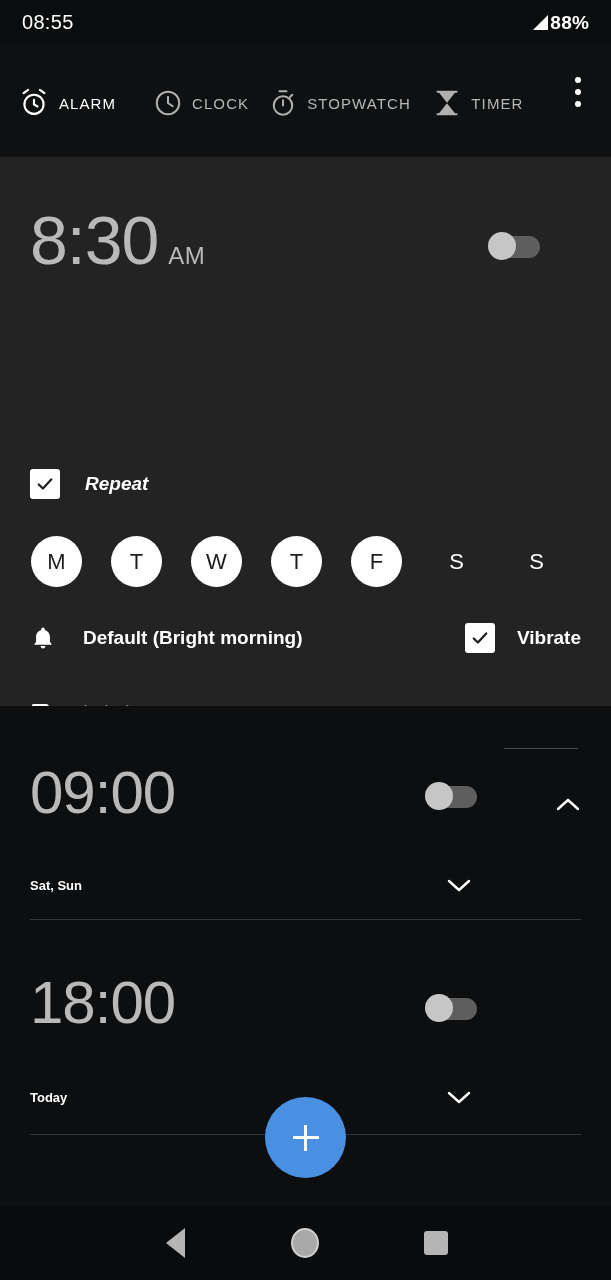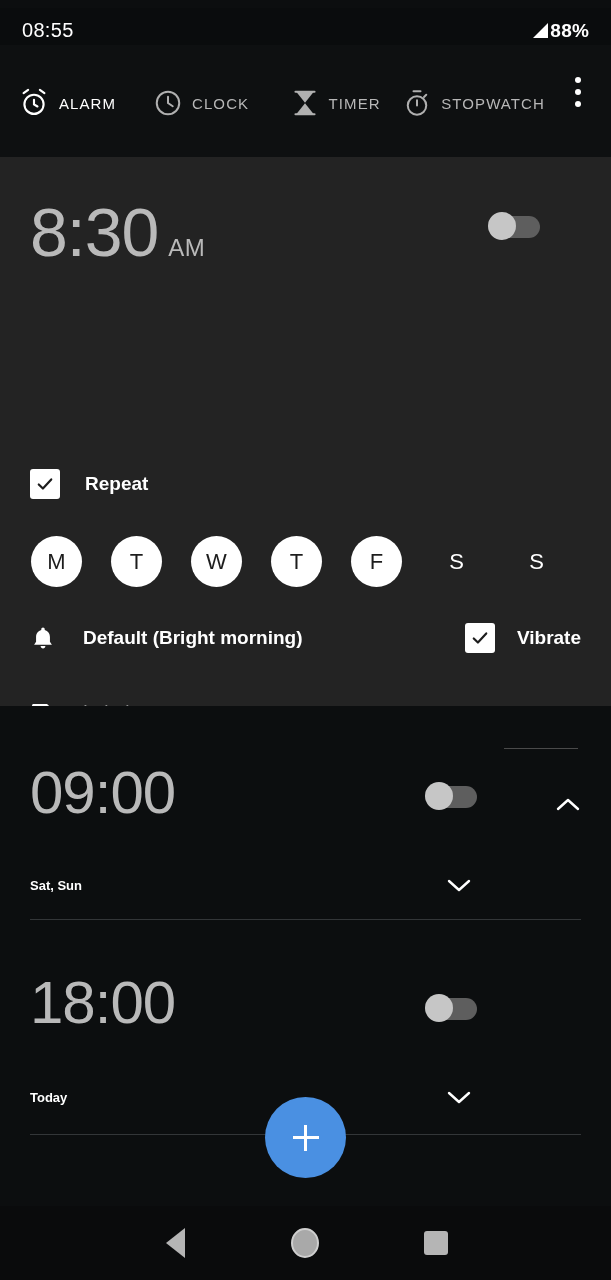--- a/index.html
+++ b/index.html
@@ -10,21 +10,20 @@
     overflow:hidden;
   }
   #screen { position:relative; width:611px; height:1280px; background:#0c0e0f; }
 
   
   .statusbar{
     position:absolute; top:0; left:0; width:611px; height:45px;
     background:#0a0c0d; color:#ffffff;
     display:flex; align-items:center; justify-content:space-between;
     padding:0 22px;
-    margin-top:8px;
   }
   .status-clock{ font-size:20px; font-weight:400; letter-spacing:.3px; }
   .status-right{ display:flex; align-items:center; }
   .signal-tri{ width:20px; height:18px; position:relative; }
   .signal-tri svg{ display:block; }
   .battery-pct{ font-size:19px; font-weight:700; letter-spacing:.2px; }
 
   
   .tabbar{
     position:absolute; top:45px; left:0; width:611px; height:112px;
@@ -49,21 +48,21 @@
   }
   .overflow .dot{ width:6px; height:6px; border-radius:50%; background:#ffffff; }
 
   
   .card-expanded{
     position:absolute; top:157px; left:0; width:611px; height:549px;
     background:#232323;
   }
   .timerow{
     position:absolute; top:35px; left:0; width:570px; height:80px;
-    display:flex; align-items:center; justify-content:space-between;
+    display:flex; align-items:flex-end; justify-content:space-between;
     padding:0 30px 0 30px;
   }
   .bigtime{
     display:flex; align-items:baseline; gap:10px;
     color:#b9b9b9;
   }
   .bigtime .hhmm{ font-size:68px; font-weight:300; line-height:.92; letter-spacing:-1px; }
   .bigtime .ampm{ font-size:24px; font-weight:400; letter-spacing:.4px; }
 
   .switch{ width:52px; height:28px; position:relative; margin-bottom:12px; }
@@ -71,21 +70,21 @@
     position:absolute; right:0; top:4px; width:46px; height:22px;
     border-radius:11px; background:#5e5e5e;
   }
   .switch .knob{
     position:absolute; left:0; top:0; width:28px; height:28px; border-radius:50%;
     background:#c6c6c6;
   }
 
   .repeatrow{
     position:absolute; top:312px; left:30px;
-    display:flex; align-items:center; gap:25px;
+    display:flex; align-items:center; gap:25px;font-style:italic;
   }
   .cbox{
     width:30px; height:30px; border-radius:3px; background:#ffffff;
     display:flex; align-items:center; justify-content:center;
   }
   .cbox svg{ display:block; }
   .rowlabel{ color:#ffffff; font-size:19px; font-weight:700; }
 
   .daysrow{
     position:absolute; top:379px; left:31px; width:551px;
@@ -202,40 +201,40 @@
         <svg width="30" height="30" viewBox="0 0 24 24" stroke-width="1.6" stroke-linecap="round">
           <circle cx="12" cy="12" r="9"></circle>
           <path d="M12 7 L12 12 L15.8 14.6"></path>
         </svg>
       </span>
       <span class="tlabel">CLOCK</span>
     </div>
 
     <div class="tab inactive">
       <span class="ticon">
+        <svg width="30" height="30" viewBox="0 0 24 24" stroke-width="1.6" stroke-linecap="round">
+          <circle cx="12" cy="14" r="7.4"></circle>
+          <path d="M12 9.8 L12 14"></path>
+          <path d="M9.2 2.6 H14.8"></path>
+          <path d="M17.6 7.2 L19.4 5.4"></path>
+        </svg>
+      </span>
+      <span class="tlabel">STOPWATCH</span>
+    </div>
+
+    <div class="tab inactive">
+      <span class="ticon">
         <svg width="30" height="30" viewBox="0 0 24 24">
           <path d="M5 3 H19 L12 11.8 Z" fill="#b0b0b0" stroke="none"></path>
           <path d="M12 12.2 L19 21 H5 Z" fill="#b0b0b0" stroke="none"></path>
           <path d="M4.4 3 H19.6" stroke="#b0b0b0" stroke-width="1.7" stroke-linecap="round"></path>
           <path d="M4.4 21 H19.6" stroke="#b0b0b0" stroke-width="1.7" stroke-linecap="round"></path>
         </svg>
       </span>
       <span class="tlabel">TIMER</span>
-    </div>
-
-    <div class="tab inactive">
-      <span class="ticon">
-        <svg width="30" height="30" viewBox="0 0 24 24" stroke-width="1.6" stroke-linecap="round">
-          <circle cx="12" cy="14" r="7.4"></circle>
-          <path d="M12 9.8 L12 14"></path>
-          <path d="M9.2 2.6 H14.8"></path>
-          <path d="M17.6 7.2 L19.4 5.4"></path>
-        </svg>
-      </span>
-      <span class="tlabel">STOPWATCH</span>
     </div>
 
     <div class="overflow">
       <span class="dot"></span>
       <span class="dot"></span>
       <span class="dot"></span>
     </div>
   </div>
 
   <div class="card-expanded">

